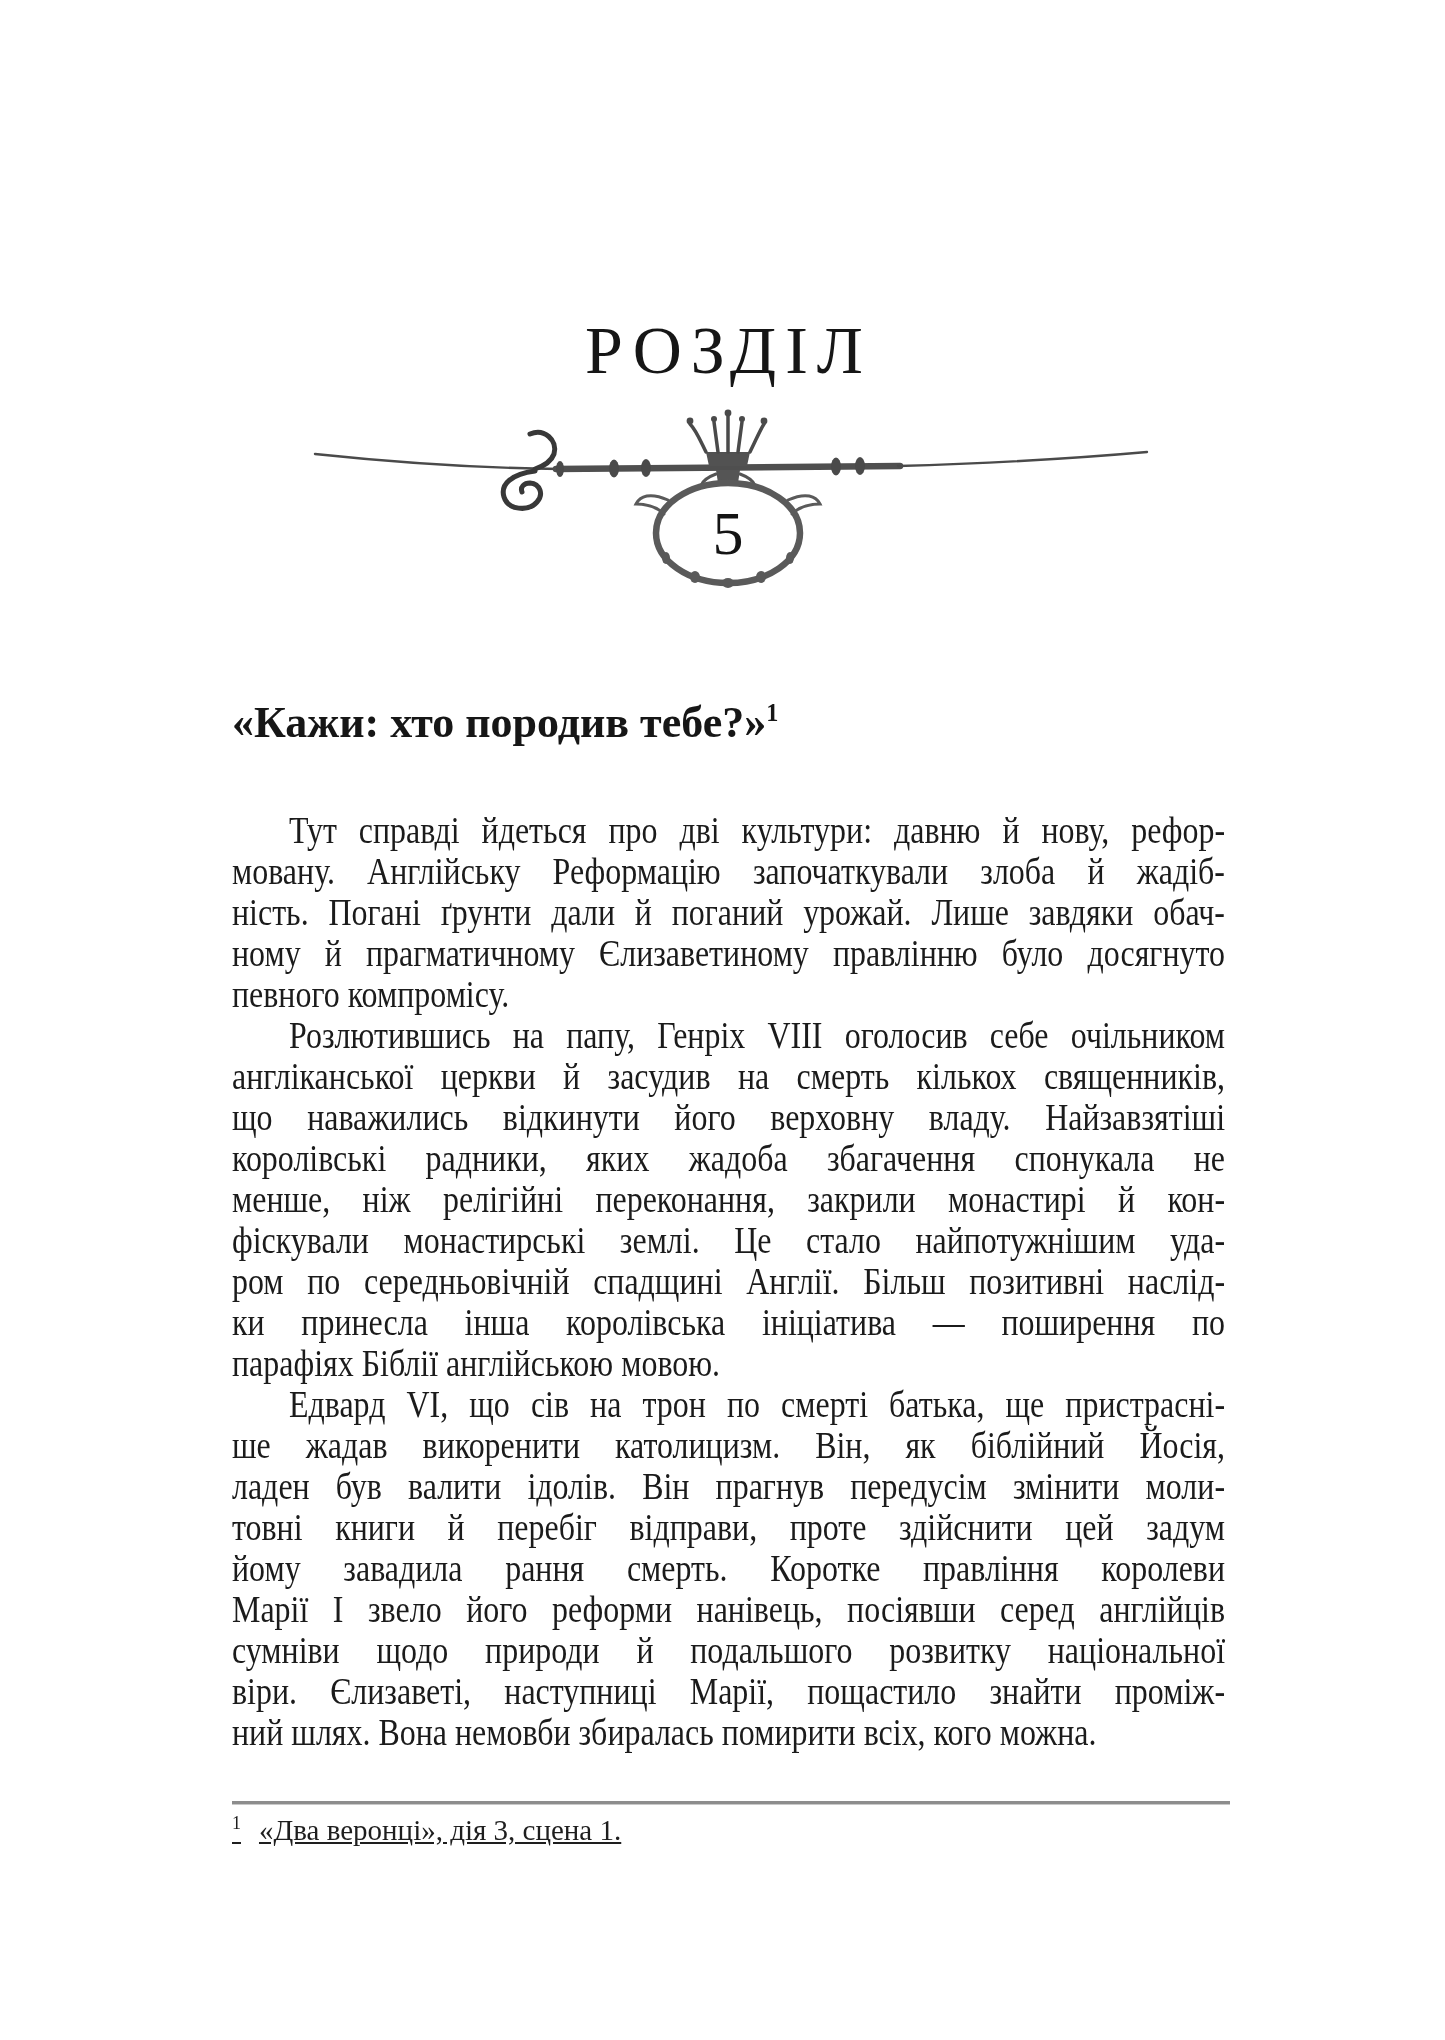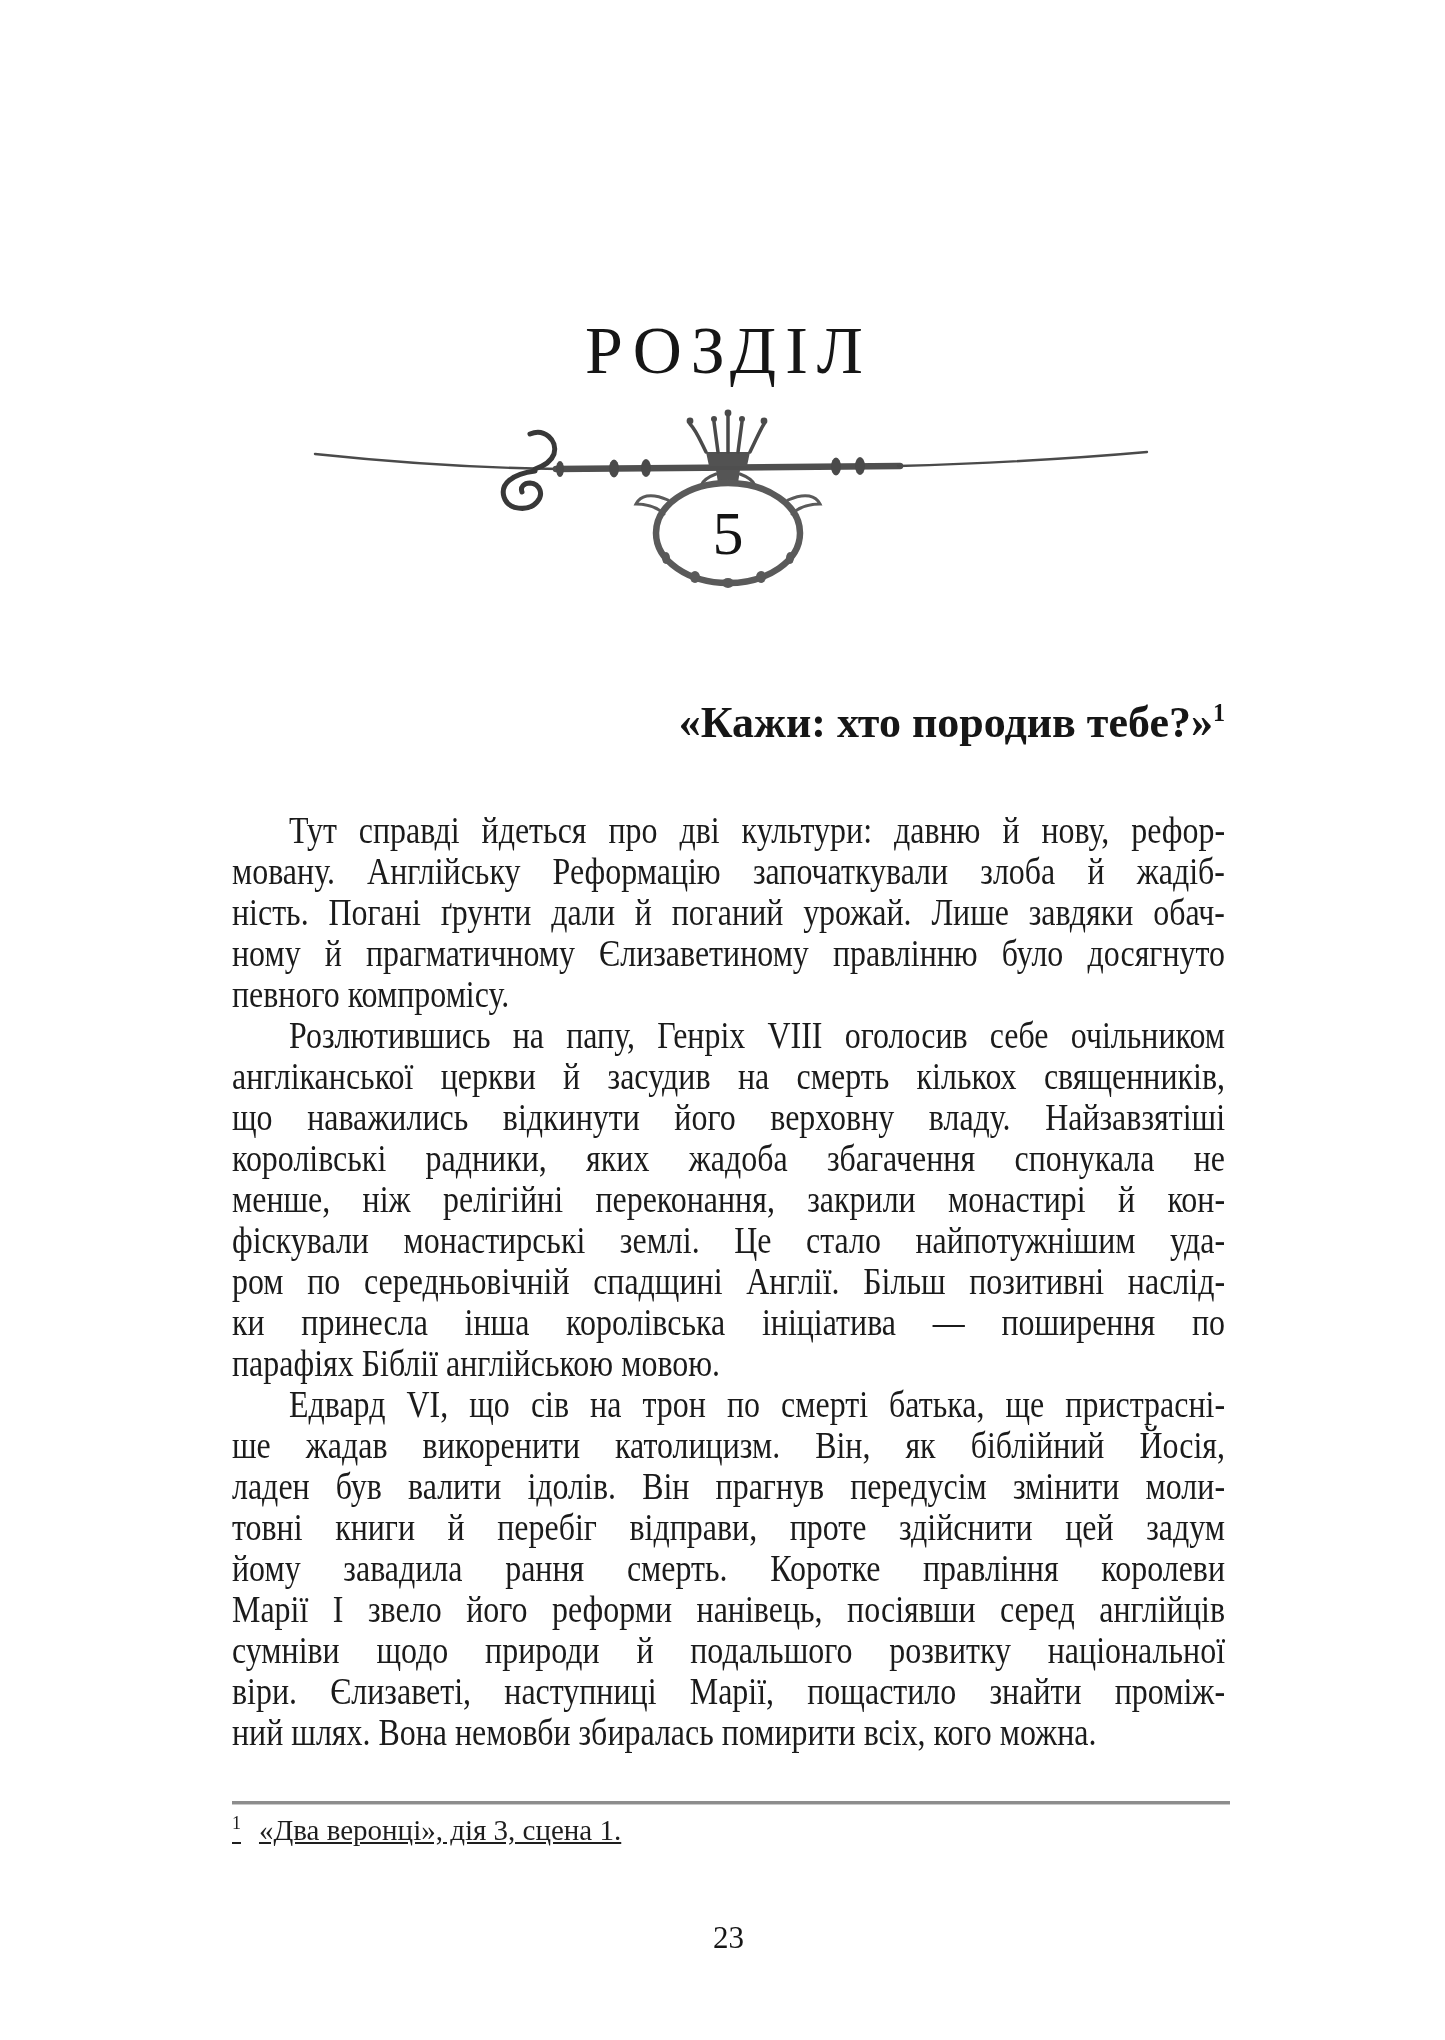--- a/index.html
+++ b/index.html
@@ -17,21 +17,21 @@
     font-size:68px;font-weight:400;line-height:1;
     letter-spacing:9px;
     text-align:center;
     color:#161616;
   }
   .ornament-svg{position:absolute;left:0;top:400px;}
   .subtitle{
     position:absolute;left:232px;top:698px;width:993px;
     margin:0;
     font-size:44px;font-weight:700;line-height:1.15;
-    text-align:right;color:#161616;
+    text-align:left;color:#161616;
   }
   .subtitle sup{font-size:0.55em;vertical-align:super;font-weight:700;}
   .bodytext{
     position:absolute;left:232px;top:810px;
     width:1150px;
     transform:scaleX(0.8635);
     transform-origin:left top;
     font-size:37px;line-height:41px;
     color:#1b1b1b;
   }
@@ -165,15 +165,14 @@
       <span class="line last">ний шлях. Вона немовби збиралась помирити всіх, кого можна.</span>
     </div>
   </div>
 
   <div class="footnote-rule"></div>
 
   <div class="footnote">
     <sup>1</sup><span>«Два веронці», дія 3, сцена 1.</span>
   </div>
 
-  <div class="page-number">23</div>
 
 </div>
 
 </body></html>

